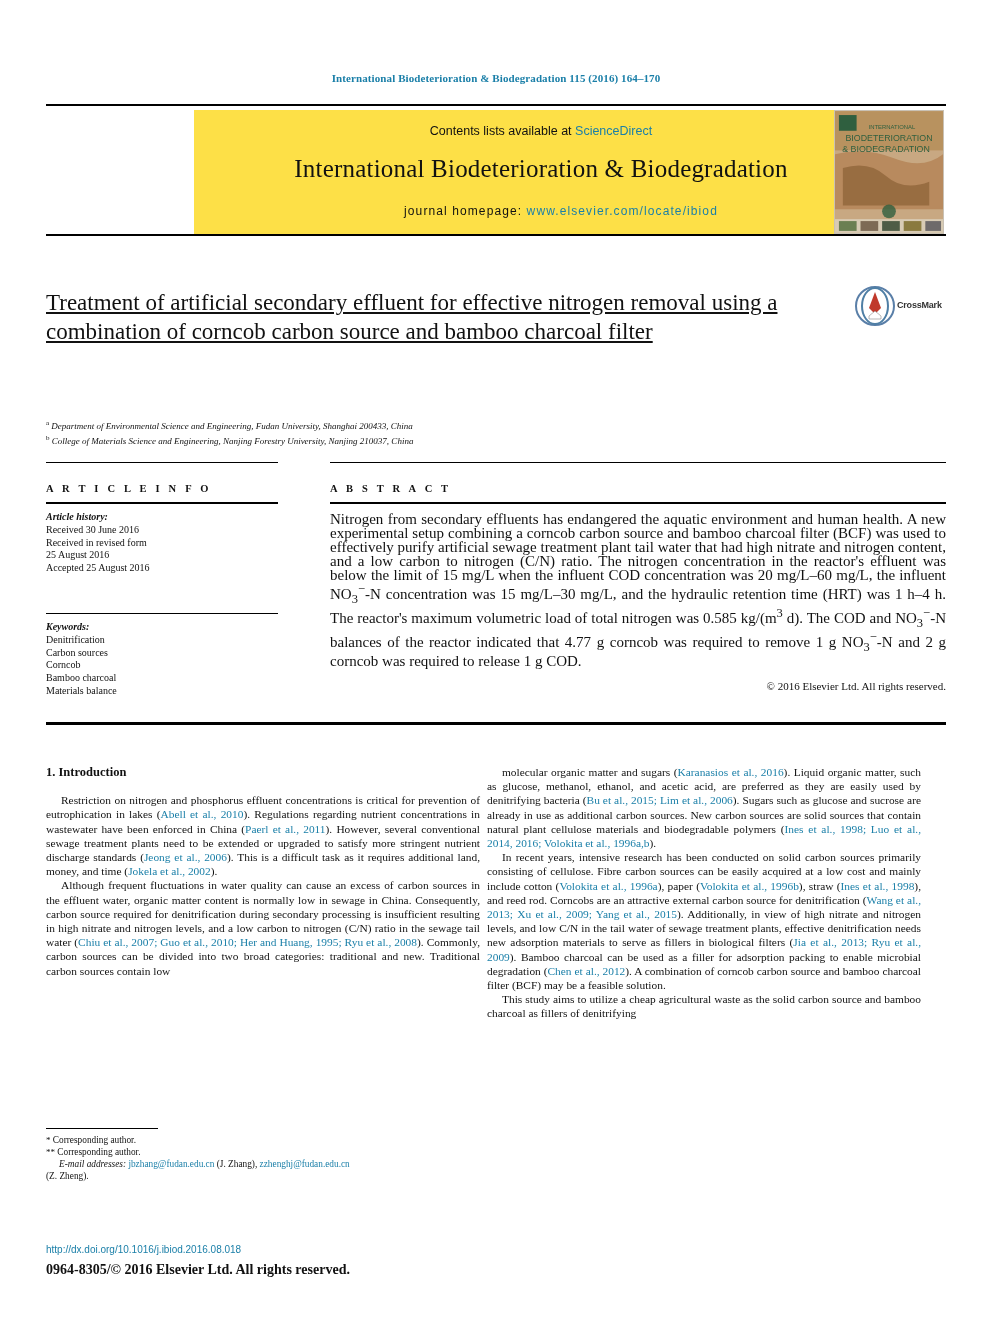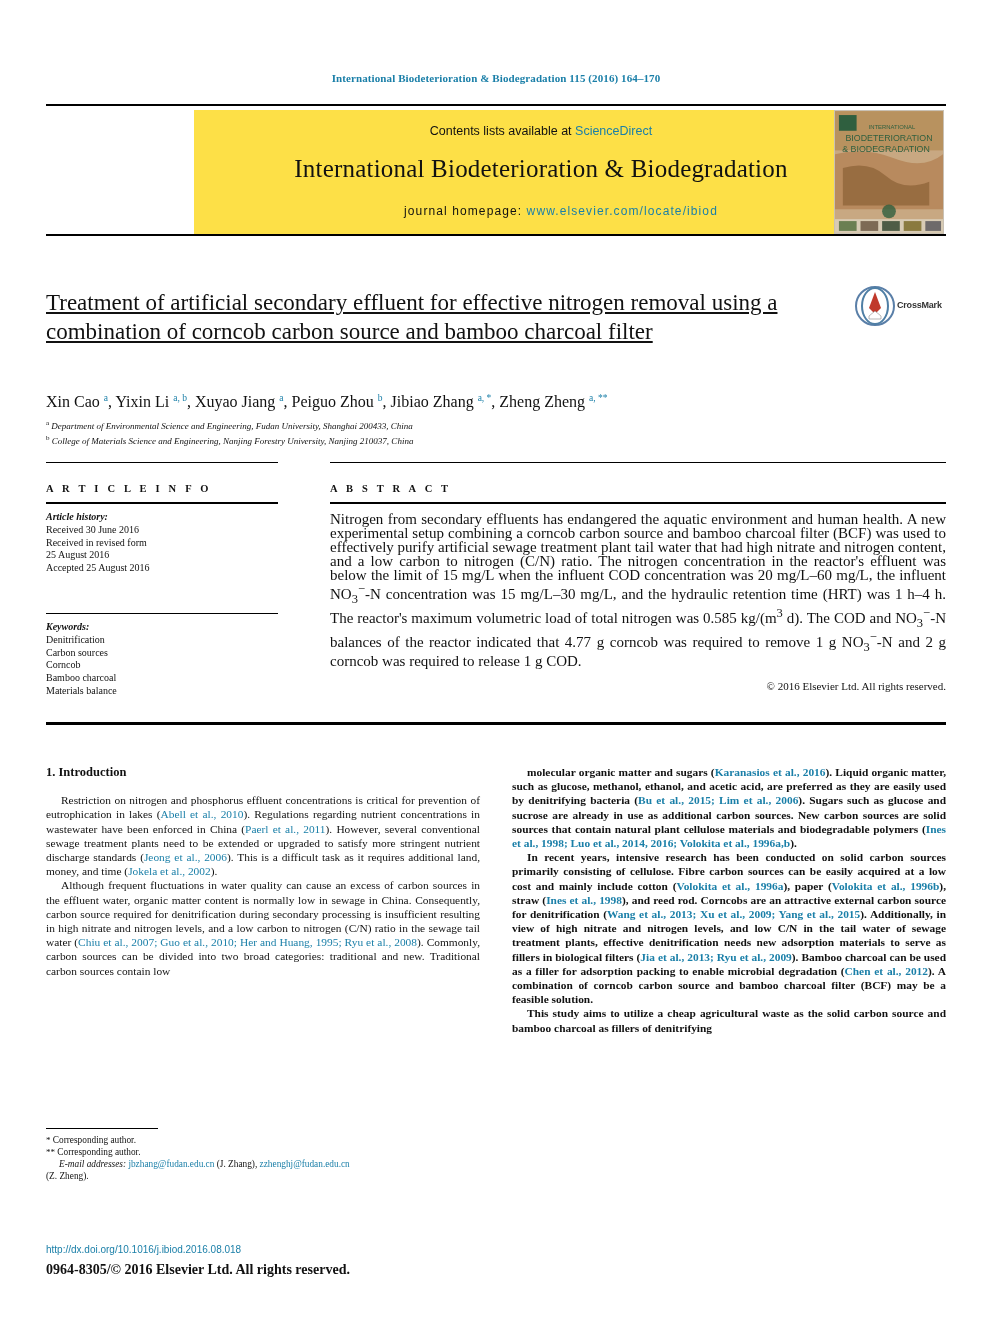--- a/index.html
+++ b/index.html
@@ -119,21 +119,21 @@
     border-top:3px solid #000;
   }
 
   
   .col{
     position:absolute;width:434px;
     font-family:"Liberation Serif",serif;font-size:11.4px;line-height:14.2px;
     text-align:justify;color:#111;
   }
   .col-left{left:46px;top:765px;}
-  .col-right{left:512px;top:765px;font-weight:bold;}
+  .col-right{left:487px;top:765px;}
   .h1{font-weight:bold;font-size:12.5px;margin:0 0 14px 0;}
   .col p{margin:0;text-indent:15px;}
   .cite{color:#1a7fa8;}
 
   
   .fnrule{position:absolute;left:46px;top:1128px;width:112px;border-top:1px solid #000;}
   .footnotes{
     position:absolute;left:46px;top:1134px;width:434px;
     font-family:"Liberation Serif",serif;font-size:9.3px;line-height:12px;color:#111;
   }
@@ -199,23 +199,20 @@
   <div class="crossmark">
     <svg class="cm-badge" viewBox="0 0 40 40">
       <circle cx="20" cy="20" r="19" fill="#ffffff" stroke="#5a7fa8" stroke-width="2"></circle>
       <ellipse cx="20" cy="20" rx="13" ry="18" fill="none" stroke="#4f7fa5" stroke-width="2"></ellipse>
       <path d="M20 6 L26 22 L20 28 L14 22 Z" fill="#c0392b"></path>
       <path d="M14 30 L20 25 L26 30 L26 33 L14 33 Z" fill="#ffffff" stroke="#888" stroke-width=".6"></path>
     </svg>
     <div class="cm-word">CrossMark</div>
   </div>
 
-  <div class="authors">
-    <span id="authors-inline">Xin Cao <sup>a</sup>, Yixin Li <sup>a, b</sup>, Xuyao Jiang <sup>a</sup>, Peiguo Zhou <sup>b</sup>, Jibiao Zhang <sup>a, *</sup>, Zheng Zheng <sup>a, **</sup></span>
-  </div>
   <div class="affils">
     <div><sup>a</sup> <span>Department of Environmental Science and Engineering, Fudan University, Shanghai 200433, China</span></div>
     <div><sup>b</sup> <span>College of Materials Science and Engineering, Nanjing Forestry University, Nanjing 210037, China</span></div>
   </div>
 
   <div class="infobox">
     <div class="rule-top"></div>
     <div class="sec-head">A R T I C L E   I N F O</div>
     <div class="rule-thick"></div>
     <div class="ih-block">

